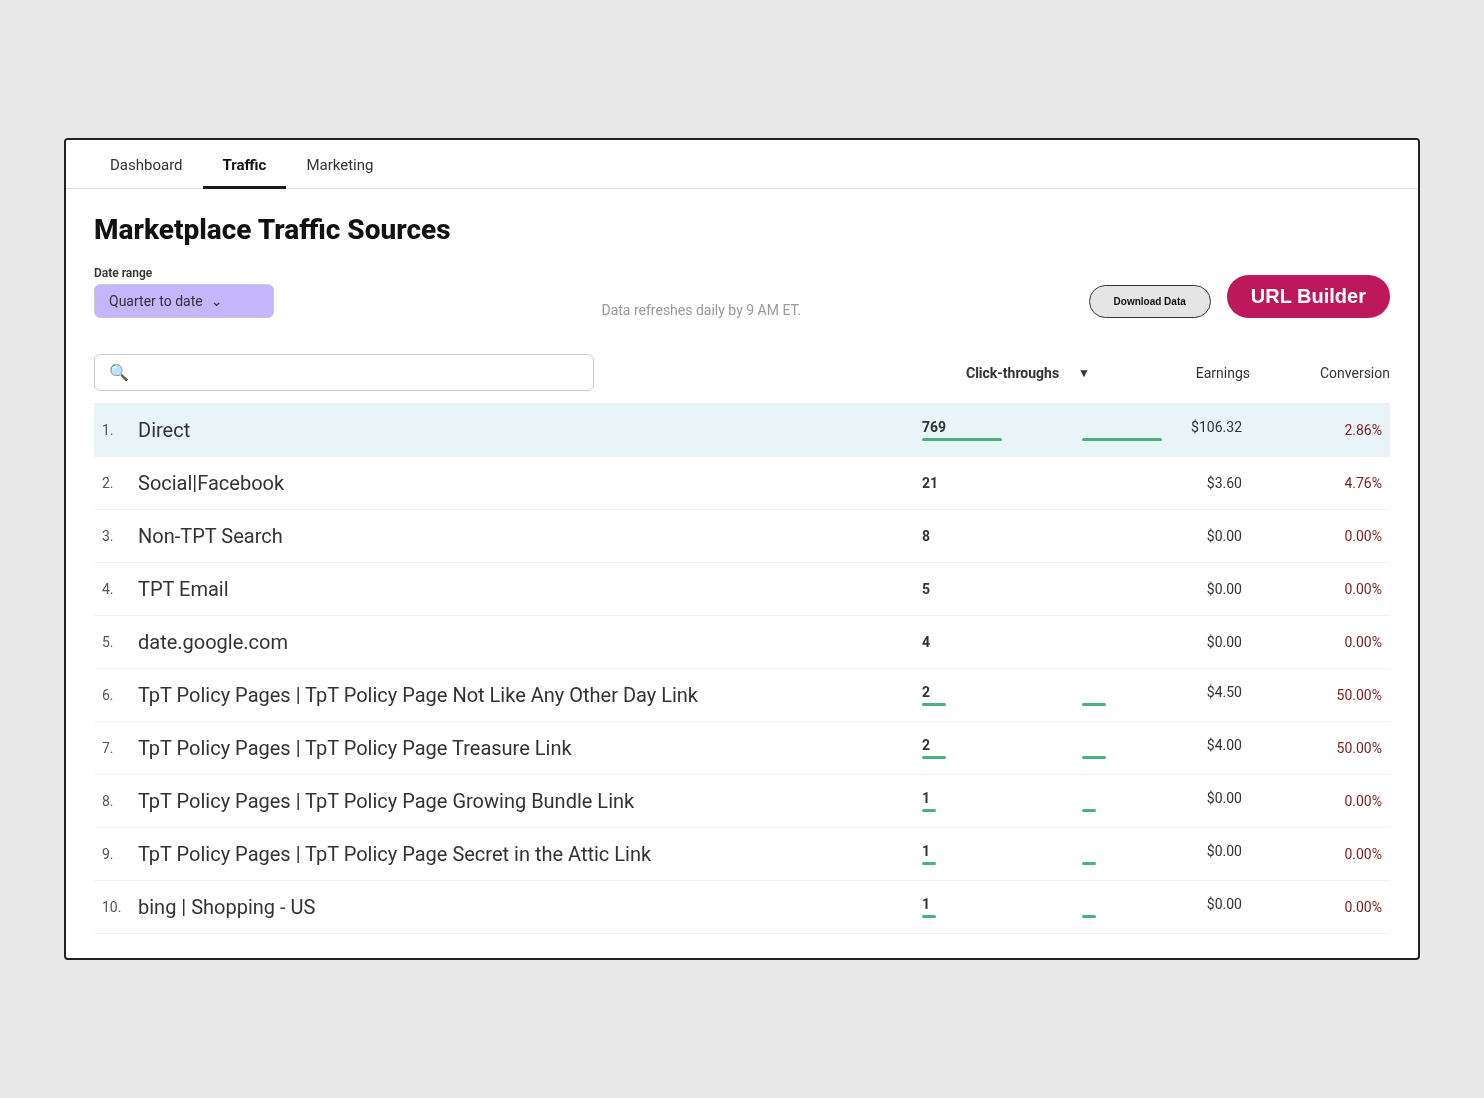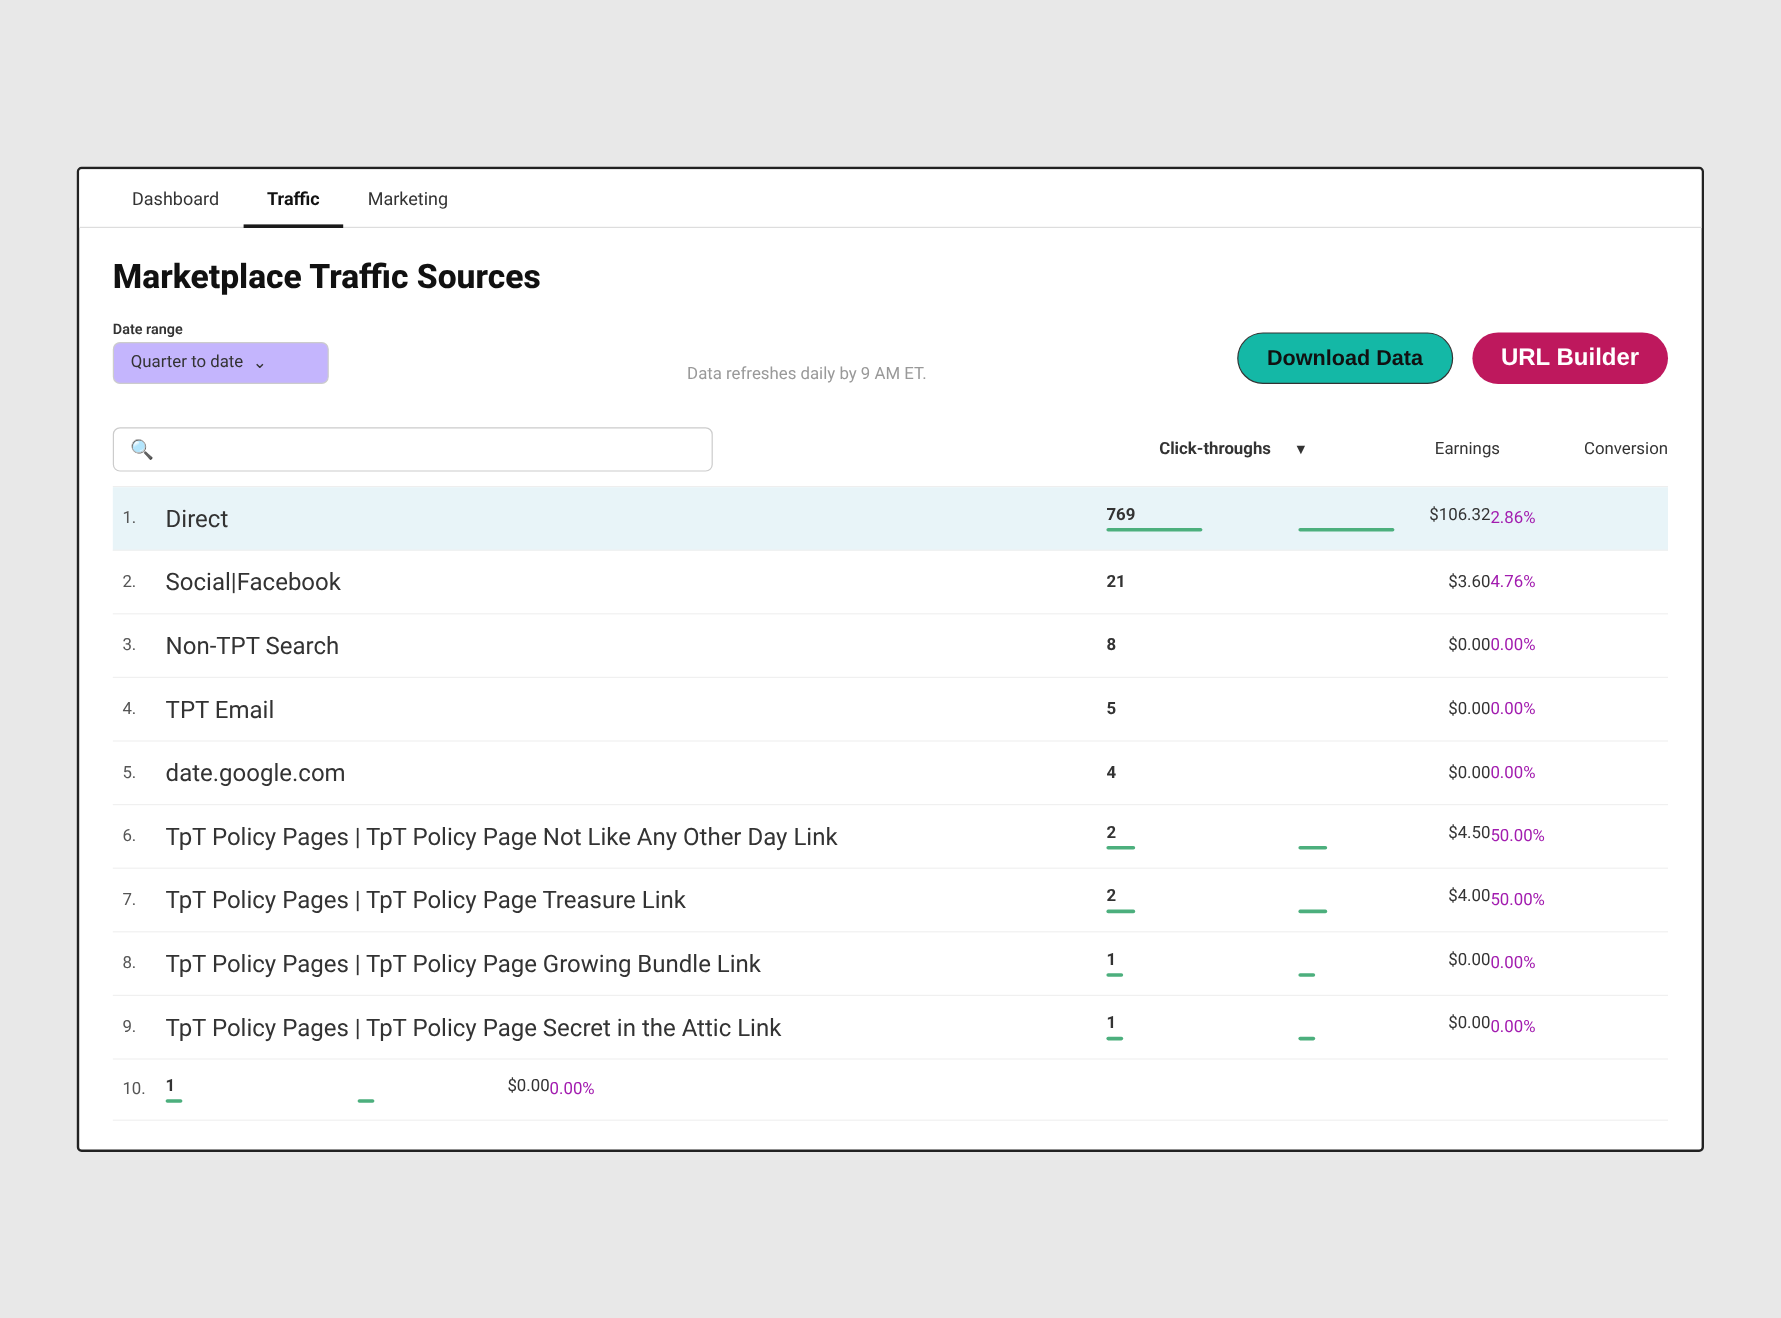--- a/index.html
+++ b/index.html
@@ -80,24 +80,24 @@
     }
     .refresh-text {
       flex: 1;
       text-align: center;
       font-size: 14px;
       color: #999;
       margin-left: 40px;
     }
     .btn-download {
       border: 1.5px solid #333;
-      background: #14b8a6;
+      background: #e5e5e5;
       border-radius: 24px;
       padding: 10px 24px;
-      font-size: 18px;
+      font-size: 10px;
       font-weight: 600;
       cursor: pointer;
       color: #111;
     }
     .btn-url-builder {
       background: #be185d;
       border: none;
       border-radius: 24px;
       padding: 10px 24px;
       font-size: 20px;
@@ -199,22 +199,23 @@
       font-size: 14px;
     }
     .row-earnings {
       min-width: 160px;
       text-align: right;
       font-size: 14px;
       color: #333;
     }
     .row-conversion {
       min-width: 140px;
-      font-size: 14px;
-      color: #a21caf;
+      text-align: right;
+      font-size: 14px;
+      color: #7f1d1d;
     }
     .chevron-icon {
       font-size: 12px;
     }
   </style>
 </head>
 <body>
 
 <div class="window">
 
@@ -370,20 +371,21 @@
       <div class="green-bar" style="width:14px;"></div>
     </div>
     <div class="row-earnings row-bar-container">
       $0.00
       <div class="green-bar" style="width:14px;"></div>
     </div>
     <div class="row-conversion">0.00%</div>
   </div>
           <div class="data-row">
     <span class="row-num">10.</span>
+    <span class="row-name">bing | Shopping - US</span>
     <div class="row-clickthroughs row-bar-container">
       1
       <div class="green-bar" style="width:14px;"></div>
     </div>
     <div class="row-earnings row-bar-container">
       $0.00
       <div class="green-bar" style="width:14px;"></div>
     </div>
     <div class="row-conversion">0.00%</div>
   </div>

